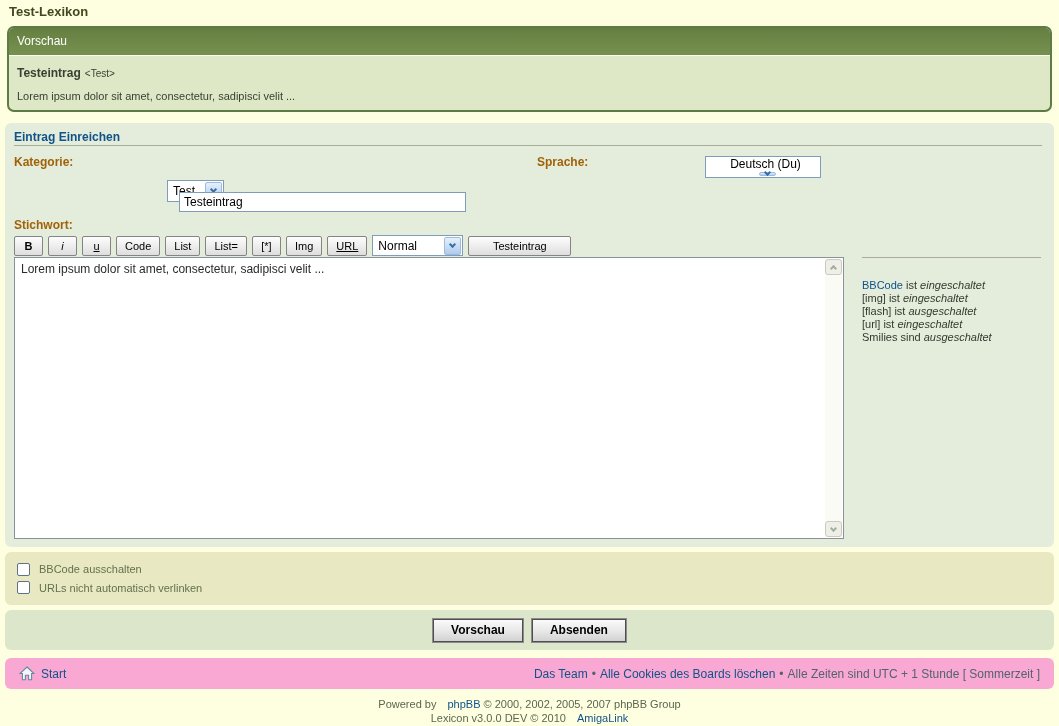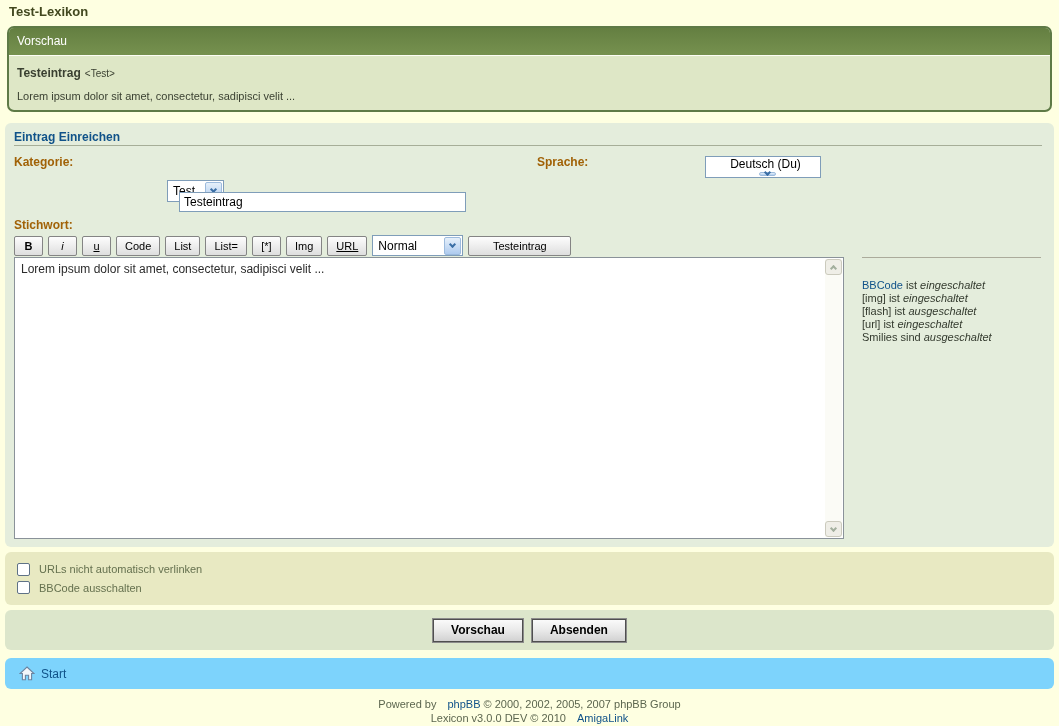--- a/index.html
+++ b/index.html
@@ -123,21 +123,21 @@
   .submit-btn {
     height:23px; padding:0 17px;
     border:1px solid #4F4F4F; outline:1px solid #8B8B8B;
     background:linear-gradient(#FAFAFA 0%,#E9E9E9 50%,#D2D2D2 100%);
     font-family:"Liberation Sans", sans-serif;
     font-size:12px; font-weight:bold; color:#000; cursor:pointer;
   }
 
   
   .footer-bar {
-    margin:8px 5px 0; height:31px; background:#7dd3fc; border-radius:6px;
+    margin:8px 5px 0; height:31px; background:#f9a8d4; border-radius:6px;
     display:flex; align-items:center; justify-content:space-between; padding:0 14px;
     font-size:12px;
   }
   .footer-left { display:flex; align-items:center; gap:6px; }
   .footer-link { color:#105289; cursor:pointer; }
   .footer-right { color:#536270; }
   .footer-sep { margin:0 4px; }
 
   
   .credits { margin-top:8px; text-align:center; font-size:11px; color:#5C664F; line-height:14px; }
@@ -218,38 +218,41 @@
     <div><span>[img]</span><span> ist </span><span class="st-state">eingeschaltet</span></div>
     <div><span>[flash]</span><span> ist </span><span class="st-state">ausgeschaltet</span></div>
     <div><span>[url]</span><span> ist </span><span class="st-state">eingeschaltet</span></div>
     <div><span>Smilies</span><span> sind </span><span class="st-state">ausgeschaltet</span></div>
   </div>
 </div>
 
 <div class="options-panel">
   <div class="opt-row">
     <span class="checkbox"></span>
-    <span class="opt-label">URLs nicht automatisch verlinken</span>
+    <span class="opt-label">BBCode ausschalten</span>
   </div>
   <div class="opt-row">
     <span class="checkbox"></span>
-    <span class="opt-label">BBCode ausschalten</span>
+    <span class="opt-label">URLs nicht automatisch verlinken</span>
   </div>
 </div>
 
 <div class="submit-panel">
   <button class="submit-btn">Vorschau</button>
   <button class="submit-btn">Absenden</button>
 </div>
 
 <div class="footer-bar">
   <div class="footer-left">
     <svg width="16" height="15" viewBox="0 0 16 15">
         <path d="M8 1 L15 7.5 H12.6 V13.8 H9.6 V9.3 H6.4 V13.8 H3.4 V7.5 H1 Z" fill="#F2F6FA" stroke="#6C84A0" stroke-width="1.1"></path>
       </svg>
     <a class="footer-link">Start</a>
   </div>
+  <div class="footer-right">
+    <a class="footer-link">Das Team</a><span class="footer-sep">•</span><a class="footer-link">Alle Cookies des Boards löschen</a><span class="footer-sep">•</span><span>Alle Zeiten sind UTC + 1 Stunde [ Sommerzeit ]</span>
+  </div>
 </div>
 
 <div class="credits">
   <div><span>Powered by </span><a class="cr-link">phpBB</a><span> © 2000, 2002, 2005, 2007 phpBB Group</span></div>
   <div><span>Lexicon v3.0.0 DEV © 2010 </span><a class="cr-link">AmigaLink</a></div>
 </div>
 
 </body></html>

